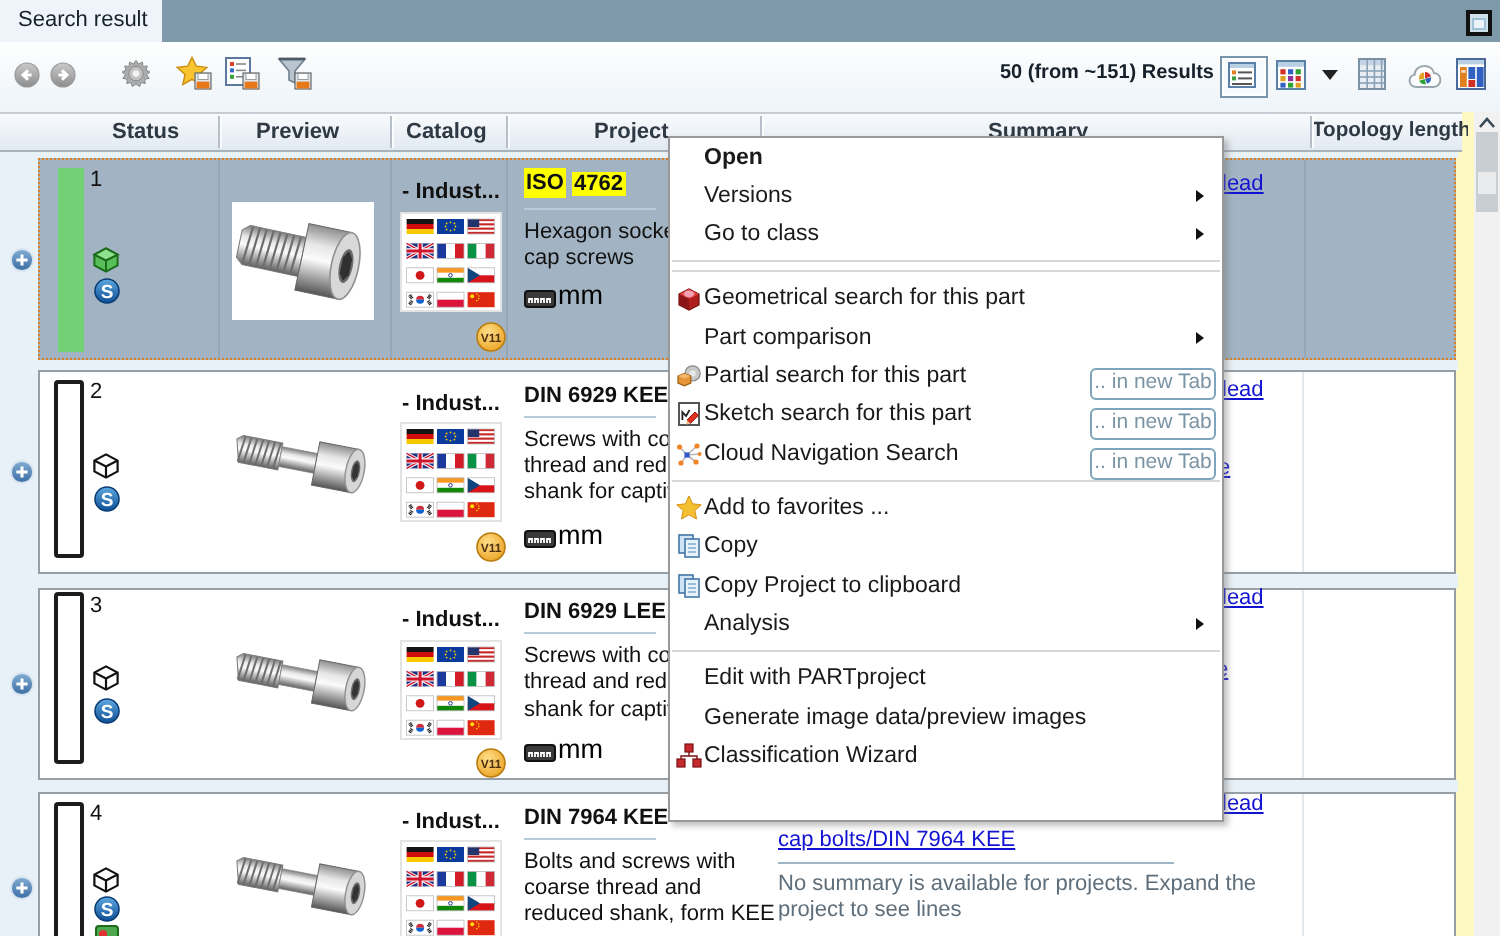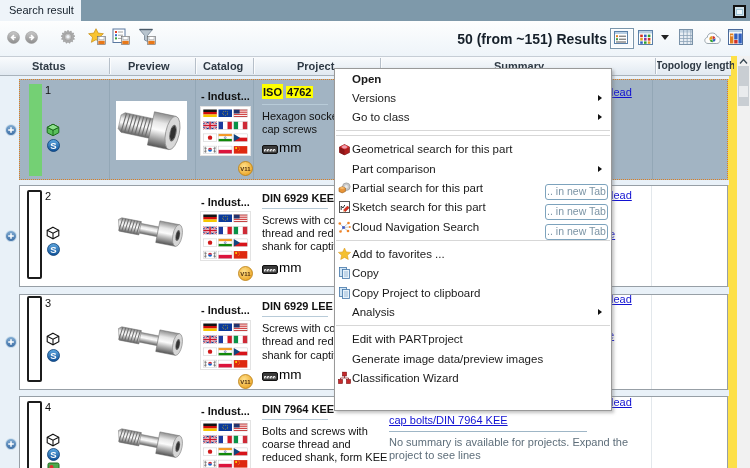--- a/index.html
+++ b/index.html
@@ -1,27 +1,27 @@
 <!DOCTYPE html>
 <html><head>
 <meta charset="utf-8">
 <style>
 html,body{margin:0;padding:0;}
-#app{position:relative;width:750px;height:468px;overflow:hidden;background:#fde047;
+#app{position:relative;width:750px;height:468px;overflow:hidden;background:#fef9c3;
   font-family:"Liberation Sans",sans-serif;font-size:11px;color:#111;}
 .abs{position:absolute;}
 
 #topbar{left:0;top:0;width:750px;height:21px;background:#7e99aa;}
 #tab{left:0;top:0;width:81px;height:21px;background:#eef4f9;line-height:21px;
   padding-left:9px;box-sizing:border-box;font-size:11px;color:#15202b;}
 #restore{left:733px;top:5px;width:9px;height:9px;border:2px solid #111;background:#cfe2ec;}
 #restore i{position:absolute;left:1px;top:2px;right:1px;bottom:1px;border:1px solid #9fc3d4;background:#eaf4f8;display:block;}
 
 #toolbar{left:0;top:21px;width:750px;height:35px;background:linear-gradient(#fdfefe,#eef4f9);}
-#results{right:143px;top:30.5px;font-size:14px;font-weight:700;color:#16202a;padding-left:44px;}
+#results{right:143px;top:30.5px;font-size:10px;font-weight:700;color:#16202a;padding-left:44px;}
 
 #header{left:0;top:56px;width:731px;height:20px;background:linear-gradient(#f9fbfd,#e1e9f1);
   border-top:1px solid #c6cdd5;border-bottom:1px solid #a8b2bb;box-sizing:border-box;}
 .hlabel{position:absolute;top:59.5px;font-size:11px;font-weight:700;color:#2e3944;}
 .hsep{position:absolute;top:58px;width:1px;height:16px;background:#b6bfc9;}
 .hsep i{position:absolute;left:1px;top:0;width:1px;height:16px;background:#fbfcfd;display:block;}
 
 #gutter{left:0;top:76px;width:19px;height:392px;background:#e9f1f8;}
 .rowgap{left:19px;width:710px;background:#e9f1f8;}
 
@@ -192,21 +192,21 @@
     </svg>
 <div class="abs" id="topbar"></div>
 <div class="abs" id="tab">Search result</div>
 <div class="abs" id="restore">
       <i></i>
     </div>
 <div class="abs" id="toolbar"></div>
 <div class="abs" id="results">50 (from ~151) Results</div>
 <div class="abs" id="gutter"></div>
 <div class="abs" id="header"></div>
-<div class="hlabel" style="left:32px;">Status</div>
+<div class="hlabel" style="left:56px;">Status</div>
 <div class="hlabel" style="left:128px;">Preview</div>
 <div class="hlabel" style="left:203px;">Catalog</div>
 <div class="hlabel" style="left:297px;">Project</div>
 <div class="hlabel" style="left:494px;">Summary</div>
 <div class="hlabel" style="left:656px;width:78px;overflow:hidden;white-space:nowrap;font-size:10.3px;top:60px;">Topology length.</div>
 <div class="hsep" style="left:109px;">
       <i></i>
     </div>
 <div class="hsep" style="left:195px;">
       <i></i>

